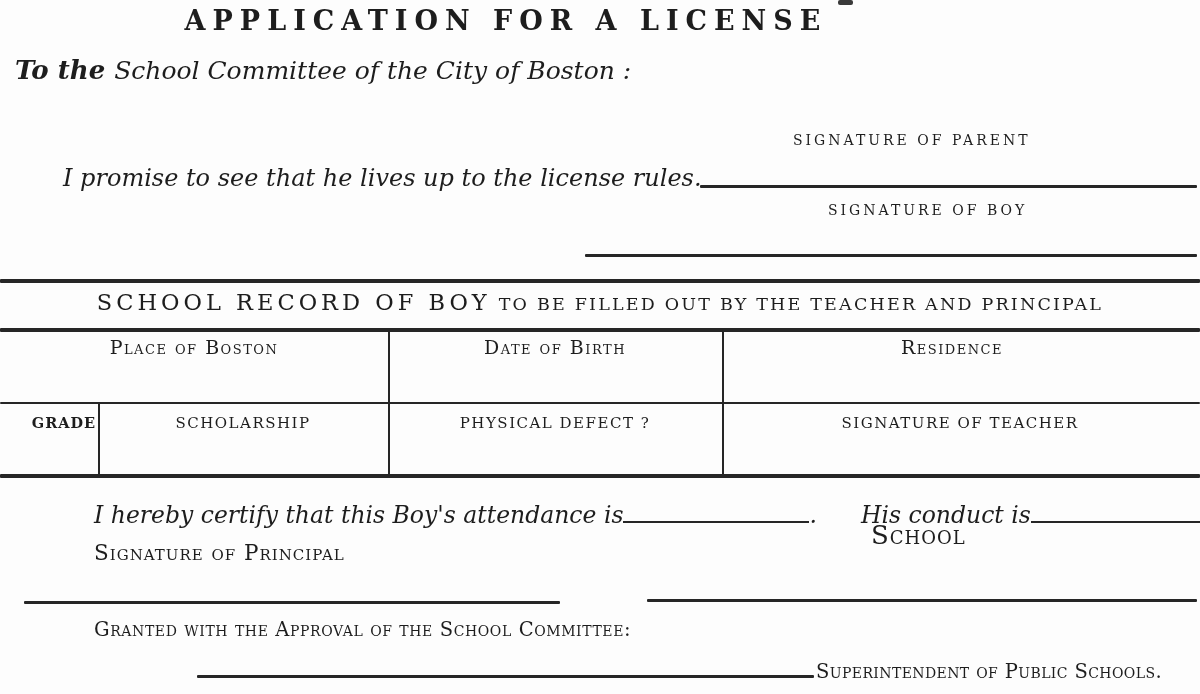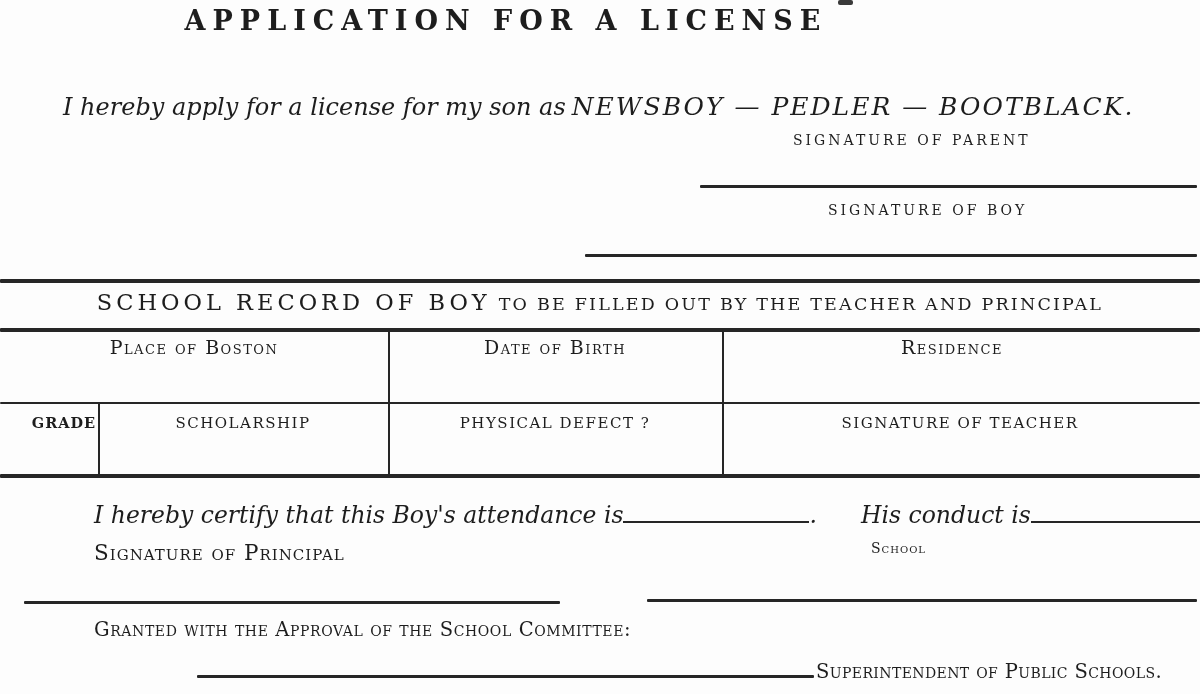--- a/index.html
+++ b/index.html
@@ -34,41 +34,42 @@
   .heading{top:289px;left:0;width:1200px;text-align:center;white-space:nowrap;}
   .heading .main{font-size:22.5px;letter-spacing:4px;}
   .heading .sub{font-size:17.5px;letter-spacing:2.2px;margin-left:8px;}
   .th1{font-variant:small-caps;font-size:19px;letter-spacing:1.5px;transform:translateX(-50%);white-space:nowrap;}
   .th2{font-size:15px;letter-spacing:1.5px;transform:translateX(-50%);white-space:nowrap;}
   .th2.grade{font-weight:bold;font-size:14.5px;letter-spacing:1px;}
   .certify-row{top:501px;left:94px;font-style:italic;font-size:23.5px;white-space:nowrap;}
   .fill{display:inline-block;border-bottom:2.5px solid var(--rule);}
   .sc-label{font-variant:small-caps;white-space:nowrap;}
   .principal{top:540px;left:94px;font-size:21.5px;letter-spacing:1px;}
-  .school{top:540px;left:871px;font-size:14px;letter-spacing:1px;}
+  .school{top:520px;left:871px;font-size:26px;letter-spacing:1px;}
   .granted{top:618px;left:94px;font-size:19.5px;letter-spacing:0.6px;}
   .superintendent{top:660px;left:816px;font-size:19.5px;letter-spacing:0.4px;}
   .speck{position:absolute;top:0;left:838px;width:15px;height:5px;background:#3a3a3a;border-radius:2px;}
 </style>
 </head>
 <body>
 
 <div class="page">
 
   <div class="speck"></div>
 
   <div class="abs title">APPLICATION FOR A LICENSE</div>
 
+  <div class="abs salutation">
+    <span class="lead-in">To the</span><span class="rest">School Committee of the City of Boston :</span>
+  </div>
 
-  <div class="abs apply-line">
-    <span>I hereby apply for a license for my son as</span><span class="occupations">NEWSBOY — PEDLER — BOOTBLACK.</span>
-  </div>
 
   <div class="abs caps-label" style="top:132px;left:793px;">SIGNATURE OF PARENT</div>
 
+  <div class="abs promise" style="top:164px;left:63px;">I promise to see that he lives up to the license rules.</div>
   <div class="hline" style="top:185px;left:700px;width:497px;height:3px;"></div>
   <div class="abs caps-label" style="top:202px;left:828px;">SIGNATURE OF BOY</div>
 
   <div class="hline" style="top:254px;left:585px;width:612px;height:3px;"></div>
 
   <div class="hline" style="top:279px;left:0;width:1200px;height:4px;"></div>
   <div class="abs heading">
     <span class="main">SCHOOL RECORD OF BOY</span><span class="sub">TO BE FILLED OUT BY THE TEACHER AND PRINCIPAL</span>
   </div>
   <div class="hline" style="top:328px;left:0;width:1200px;height:4px;"></div>

